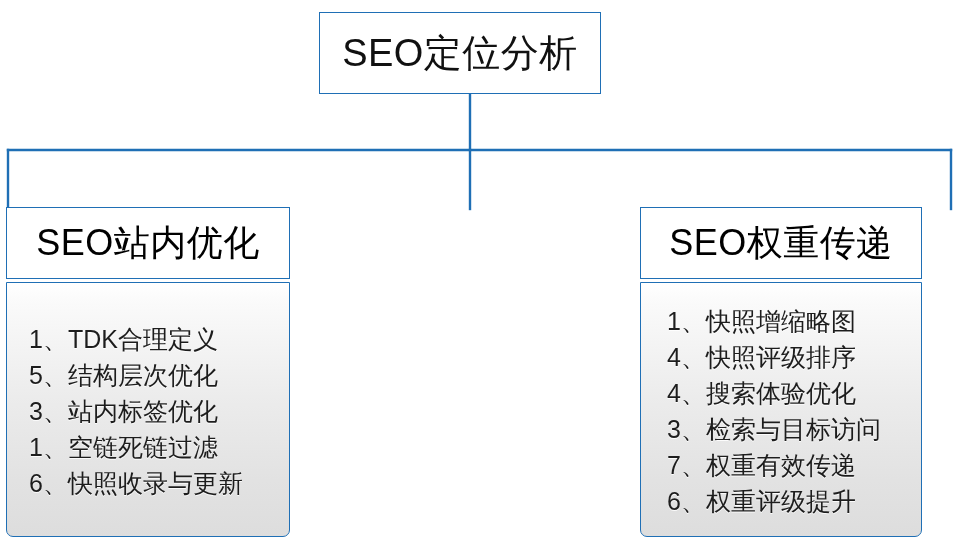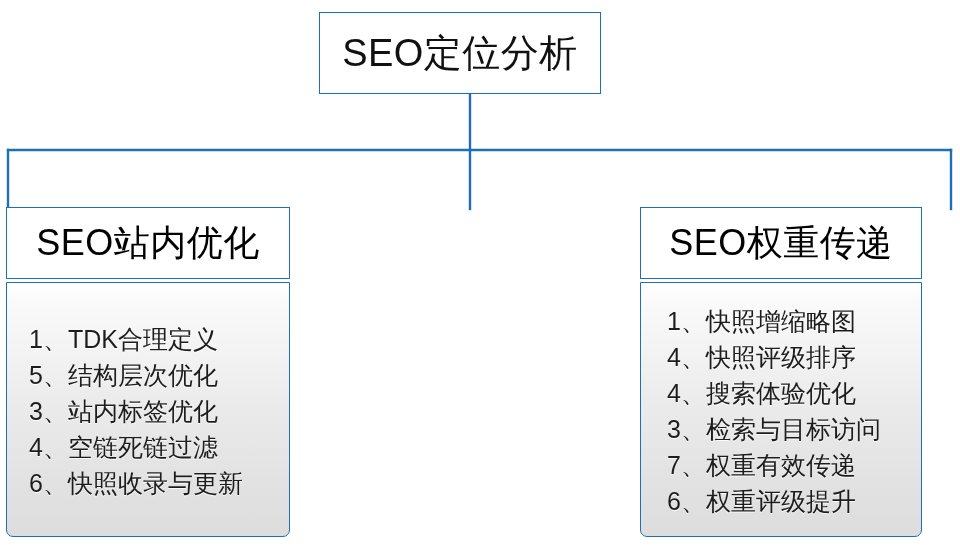--- a/index.html
+++ b/index.html
@@ -128,21 +128,21 @@
 
   <div class="column col-1">
     <div class="col-header">
       <span class="col-header-text">SEO站内优化</span>
     </div>
     <div class="col-body">
       <ul class="col-list">
         <li>1、TDK合理定义</li>
         <li>5、结构层次优化</li>
         <li>3、站内标签优化</li>
-        <li>4、空链死链过滤</li>
+        <li>1、空链死链过滤</li>
         <li>6、快照收录与更新</li>
       </ul>
     </div>
   </div>
 
 
   <div class="column col-3">
     <div class="col-header">
       <span class="col-header-text">SEO权重传递</span>
     </div>

